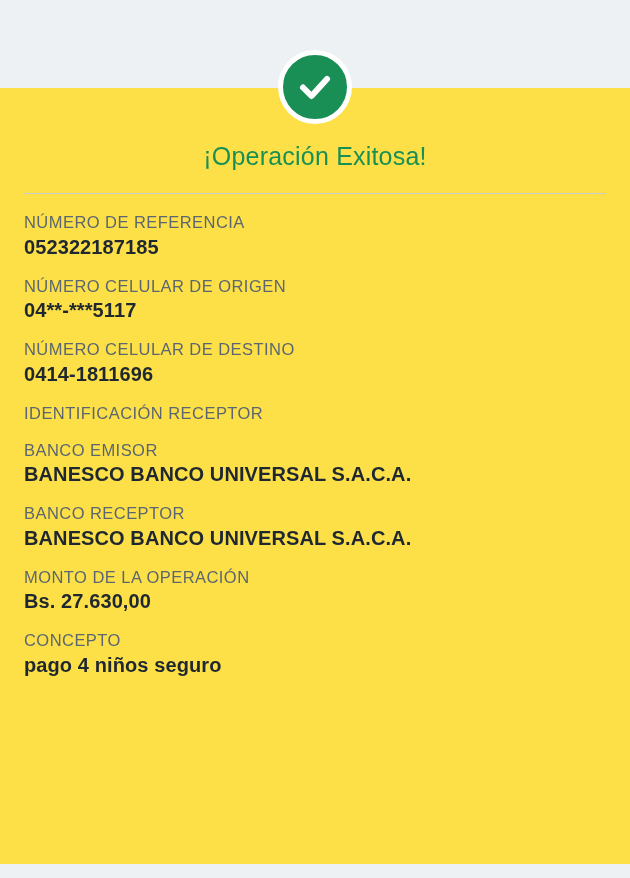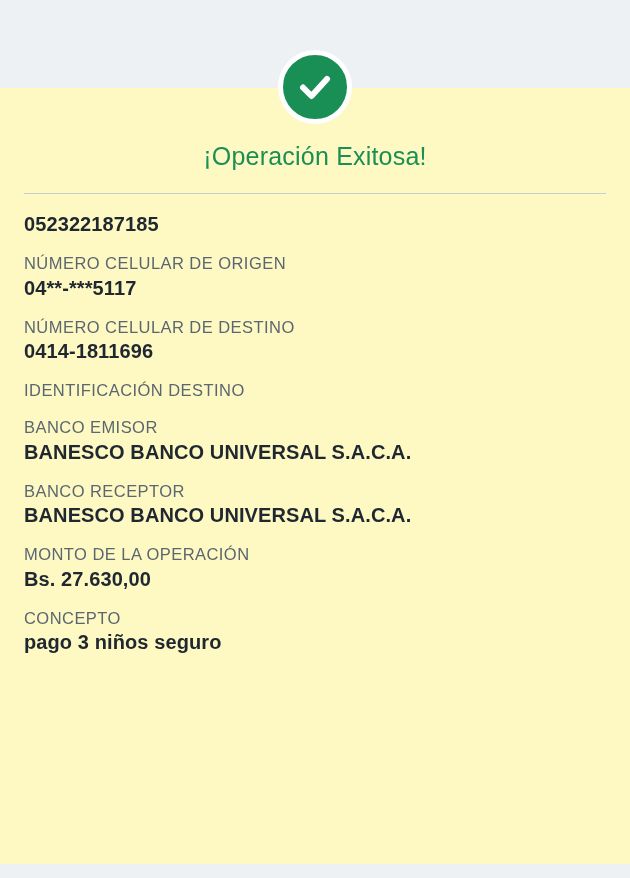--- a/index.html
+++ b/index.html
@@ -10,21 +10,21 @@
     width: 630px;
     height: 878px;
     background: #ffffff;
     font-family: "Liberation Sans", sans-serif;
     overflow: hidden;
   }
   .screen {
     position: relative;
     width: 630px;
     height: 878px;
-    background: #fef9c3;
+    background: #fde047;
     box-sizing: border-box;
   }
   .top-band {
     position: absolute;
     top: 0;
     left: 0;
     width: 630px;
     height: 88px;
     background: #eef1f4;
   }
@@ -119,55 +119,56 @@
     </div>
   </div>
 
   <div class="content">
 
     <div class="title">¡Operación Exitosa!</div>
 
     <div class="divider"></div>
 
     <div class="field">
+      <div class="field-label">NÚMERO DE REFERENCIA</div>
       <div class="field-value">052322187185</div>
     </div>
 
 
     <div class="field">
       <div class="field-label">NÚMERO CELULAR DE ORIGEN</div>
       <div class="field-value">04**-***5117</div>
     </div>
 
     <div class="field">
       <div class="field-label">NÚMERO CELULAR DE DESTINO</div>
       <div class="field-value">0414-1811696</div>
     </div>
 
     <div class="field">
-      <div class="field-label">IDENTIFICACIÓN DESTINO</div>
+      <div class="field-label">IDENTIFICACIÓN RECEPTOR</div>
     </div>
 
     <div class="field">
       <div class="field-label">BANCO EMISOR</div>
       <div class="field-value">BANESCO BANCO UNIVERSAL S.A.C.A.</div>
     </div>
 
     <div class="field">
       <div class="field-label">BANCO RECEPTOR</div>
       <div class="field-value">BANESCO BANCO UNIVERSAL S.A.C.A.</div>
     </div>
 
     <div class="field">
       <div class="field-label">MONTO DE LA OPERACIÓN</div>
       <div class="field-value">Bs. 27.630,00</div>
     </div>
 
     <div class="field">
       <div class="field-label">CONCEPTO</div>
-      <div class="field-value light">pago 3 niños seguro</div>
+      <div class="field-value light">pago 4 niños seguro</div>
     </div>
 
   </div>
 
   <div class="bottom-bar"></div>
 
 </div>
 
 </body></html>

